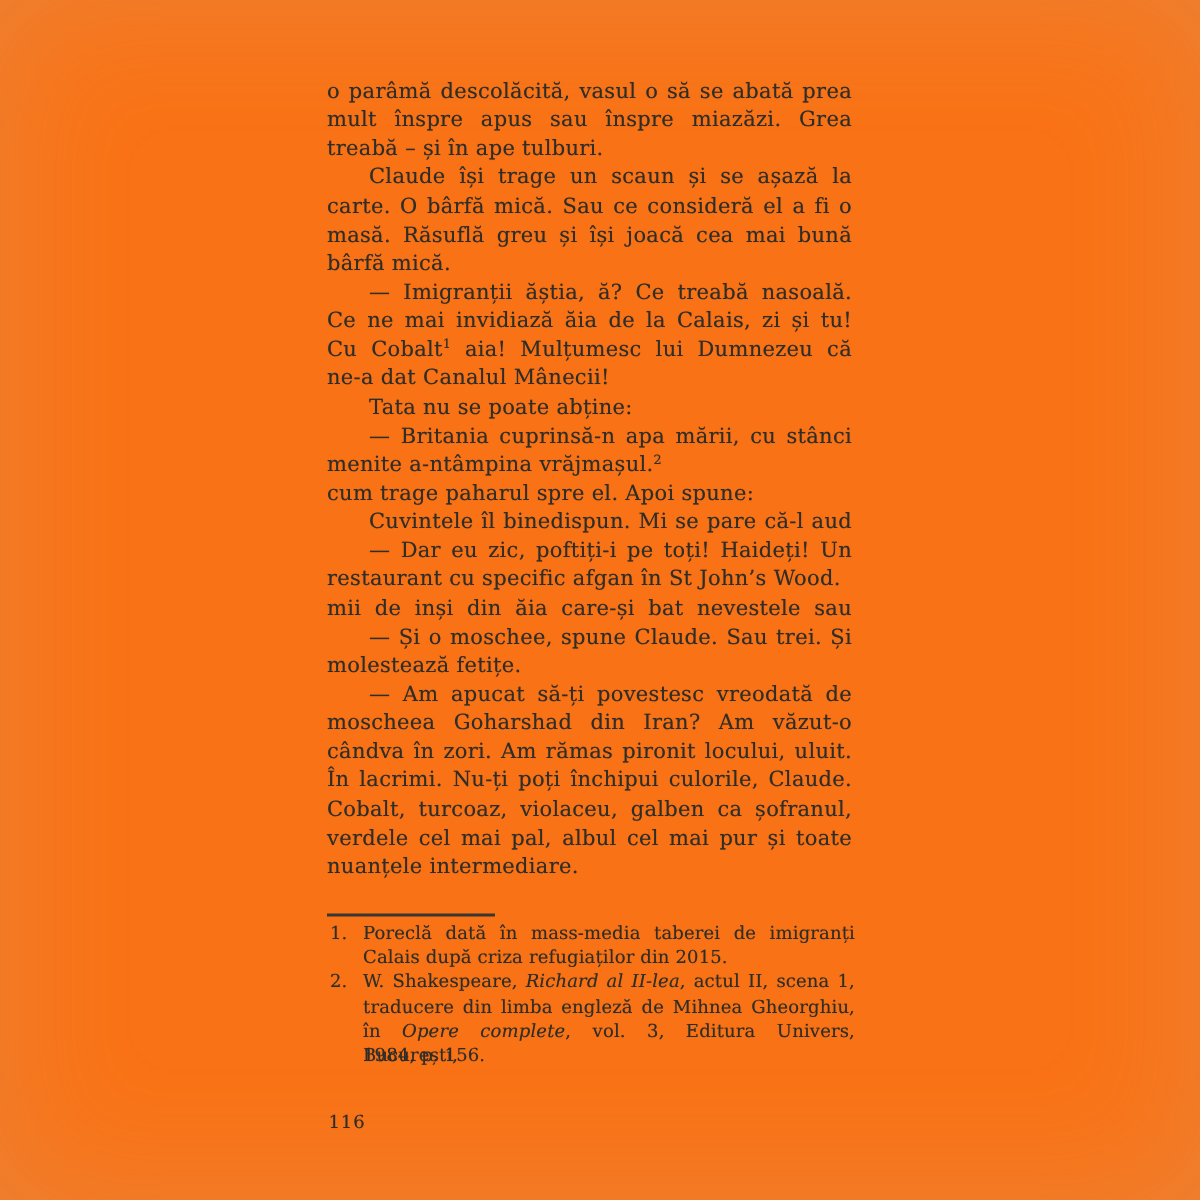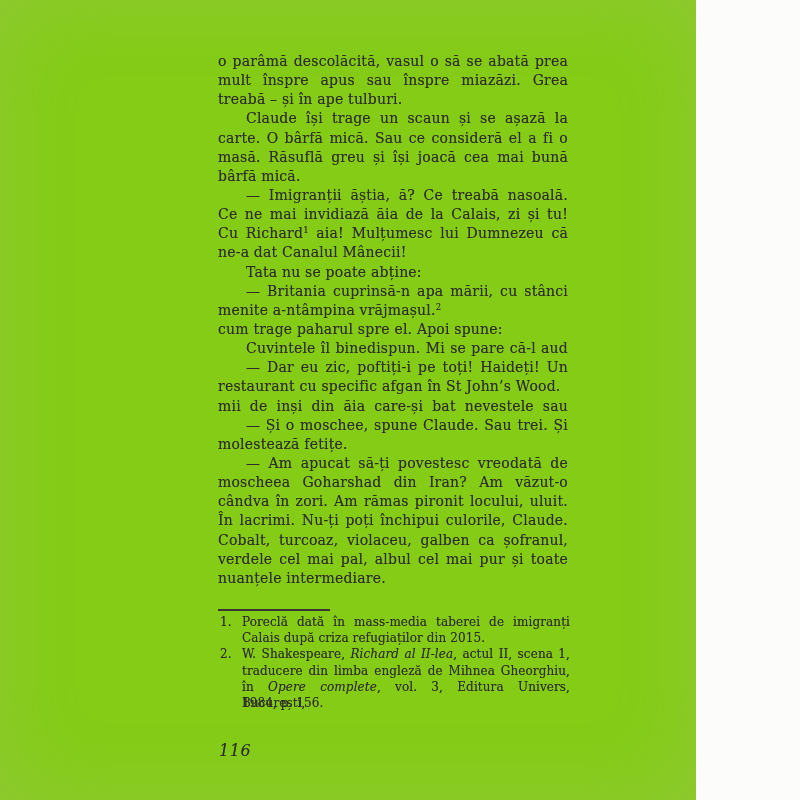--- a/index.html
+++ b/index.html
@@ -4,22 +4,22 @@
 <style>
   html, body {
     margin: 0; padding: 0;
     width: 800px; height: 800px;
     background: #fcfcfb;
     font-family: "DejaVu Serif", serif;
     color: #2f2d28;
   }
   .page {
     position: relative;
-    width: 696px; height: 800px;
-    background: #84cc16;
+    width: 800px; height: 800px;
+    background: #f97316;
     box-shadow: inset 0 0 90px rgba(190,190,182,0.20);
     overflow: hidden;
   }
   .body-text {
     position: absolute;
     left: 218px; top: 52px; width: 350px;
     font-size: 14px;
     letter-spacing: 0.2px;
     text-shadow: 0 0 0.5px rgba(47,45,40,0.5);
   }
@@ -60,41 +60,40 @@
     line-height: 16.2px;
     text-align: justify;
     text-align-last: justify;
     -moz-text-align-last: justify;
   }
   .fn-line.end { text-align-last: left; -moz-text-align-last: left; }
   .it { font-style: italic; }
   .page-number {
     position: absolute;
     left: 219px; top: 741px;
-    font-size: 16px;
+    font-size: 12px;
     letter-spacing: 0.6px;
     text-shadow: 0 0 0.5px rgba(47,45,40,0.5);
-    font-style: italic;
   }
 </style>
 </head>
 <body>
 
 <div class="page">
   <div class="body-text">
       <div class="line"><span>o parâmă descolăcită, vasul o să se abată prea</span></div>
       <div class="line"><span>mult înspre apus sau înspre miazăzi. Grea</span></div>
       <div class="line end"><span>treabă – și în ape tulburi.</span></div>
       <div class="line indent"><span>Claude își trage un scaun și se așază la</span></div>
       <div class="line"><span>carte. O bârfă mică. Sau ce consideră el a fi o</span></div>
       <div class="line"><span>masă. Răsuflă greu și își joacă cea mai bună</span></div>
       <div class="line end"><span>bârfă mică.</span></div>
       <div class="line indent"><span>— Imigranții ăștia, ă? Ce treabă nasoală.</span></div>
       <div class="line"><span>Ce ne mai invidiază ăia de la Calais, zi și tu!</span></div>
-      <div class="line"><span>Cu Richard</span><sup class="supref">1</sup><span> aia! Mulțumesc lui Dumnezeu că</span></div>
+      <div class="line"><span>Cu Cobalt</span><sup class="supref">1</sup><span> aia! Mulțumesc lui Dumnezeu că</span></div>
       <div class="line end"><span>ne-a dat Canalul Mânecii!</span></div>
       <div class="line indent end"><span>Tata nu se poate abține:</span></div>
       <div class="line indent"><span>— Britania cuprinsă-n apa mării, cu stânci</span></div>
       <div class="line end"><span>menite a-ntâmpina vrăjmașul.</span><sup class="supref">2</sup></div>
       <div class="line end"><span>cum trage paharul spre el. Apoi spune:</span></div>
       <div class="line indent"><span>Cuvintele îl binedispun. Mi se pare că-l aud</span></div>
       <div class="line indent"><span>— Dar eu zic, poftiți-i pe toți! Haideți! Un</span></div>
       <div class="line end"><span>restaurant cu specific afgan în St John’s Wood.</span></div>
       <div class="line"><span>mii de inși din ăia care-și bat nevestele sau</span></div>
       <div class="line indent"><span>— Și o moschee, spune Claude. Sau trei. Și</span></div>

